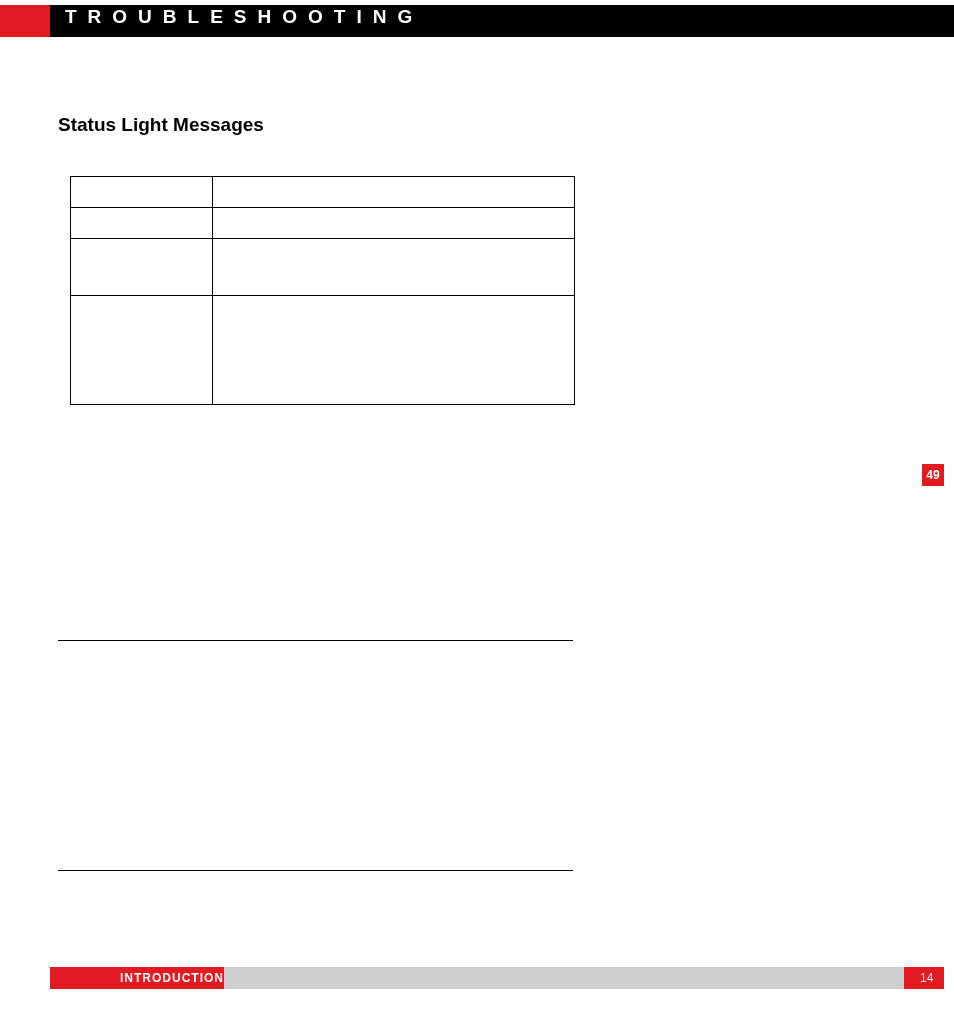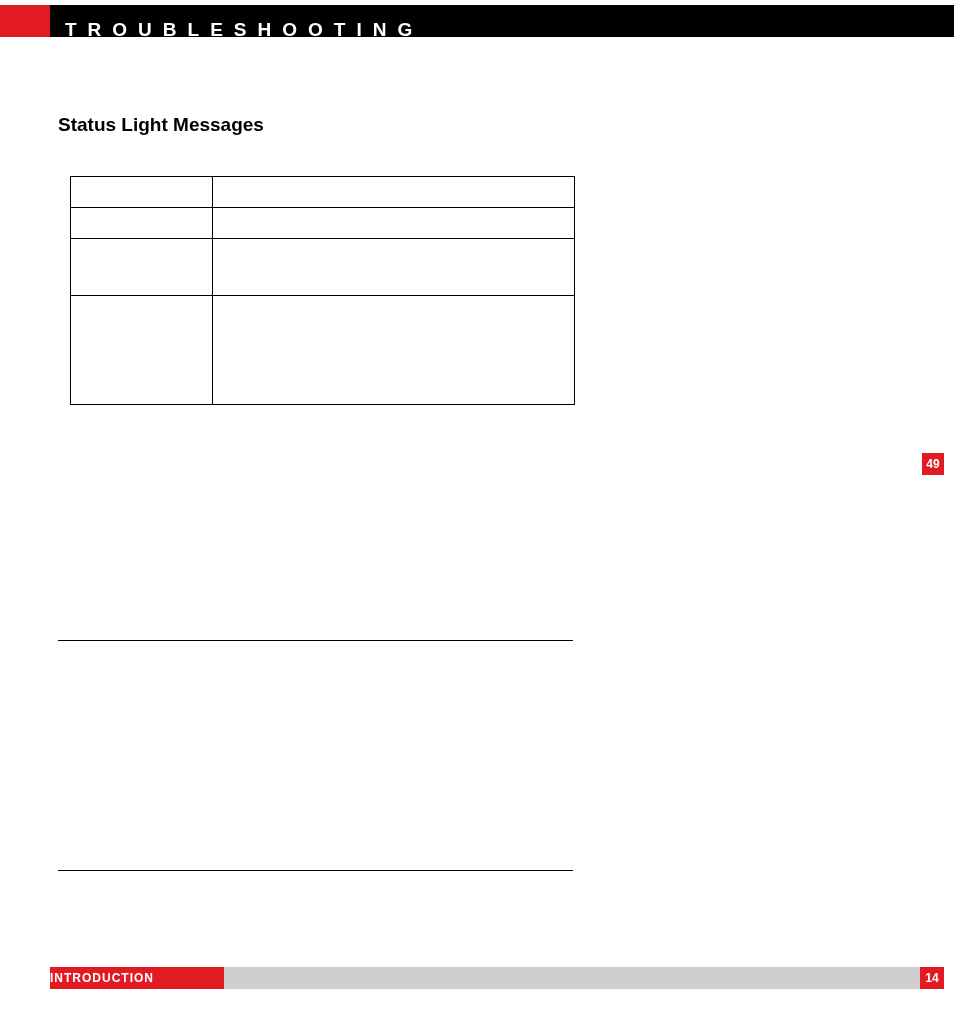--- a/index.html
+++ b/index.html
@@ -24,21 +24,21 @@
   .topbar-red {
     position: absolute;
     top: 5px;
     left: 0;
     width: 50px;
     height: 32px;
     background: #e21a22;
   }
   .topbar-title {
     position: absolute;
-    top: 14px;
+    top: 1px;
     left: 65px;
     height: 24px;
     line-height: 32px;
     color: #fff;
     font-weight: bold;
     font-size: 19px;
     letter-spacing: 11px;
   }
   .content {
     position: absolute;
@@ -74,21 +74,21 @@
     left: 58px;
     width: 515px;
     height: 0;
     border-top: 1.5px solid #000;
   }
   .rule.a { top: 640px; }
   .rule.b { top: 870px; }
 
   .tab49 {
     position: absolute;
-    top: 453px;
+    top: 464px;
     right: 10px;
     width: 22px;
     height: 22px;
     background: #e21a22;
     color: #fff;
     font-size: 12px;
     font-weight: bold;
     text-align: center;
     line-height: 22px;
   }
@@ -103,44 +103,44 @@
   .footer-red {
     position: absolute;
     left: 50px;
     bottom: 0;
     width: 174px;
     height: 22px;
     background: #e21a22;
     color: #fff;
     font-size: 12px;
     font-weight: bold;
-    text-align: left;
+    text-align: right;
     line-height: 22px;
     letter-spacing: 1px;
   }
   .footer-grey {
     position: absolute;
     left: 224px;
     bottom: 0;
     width: 697px;
     height: 22px;
     background: #cfcfcf;
   }
   .footer-pg {
     position: absolute;
     right: 10px;
     bottom: 0;
     width: 24px;
     height: 22px;
     background: #e21a22;
     color: #fff;
     font-size: 12px;
-    font-weight: bold;
-    text-align: center;
+    font-weight: normal;
     line-height: 22px;
+    padding-left: 16px;
   }
 </style>
 </head>
 <body>
 
 <div class="topbar"></div>
 <div class="topbar-red"></div>
 <div class="topbar-title">TROUBLESHOOTING</div>
 
 <div class="content">

